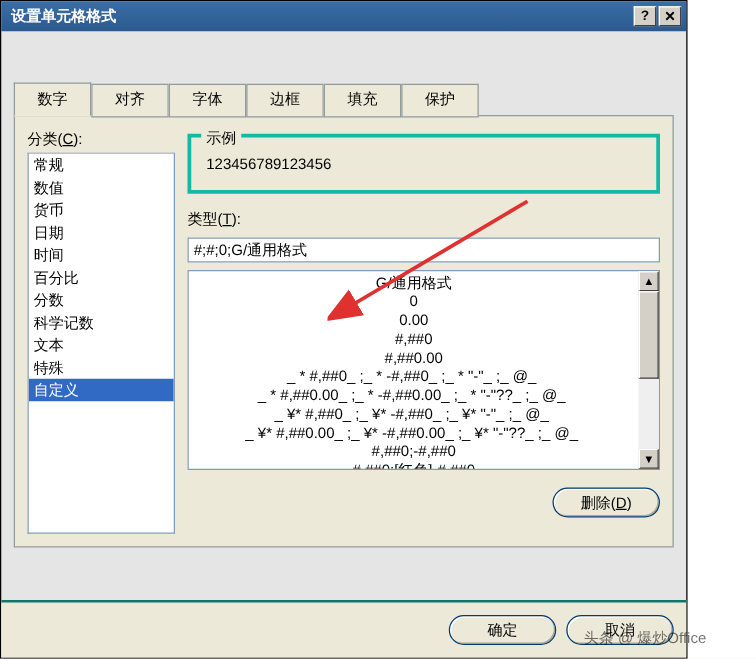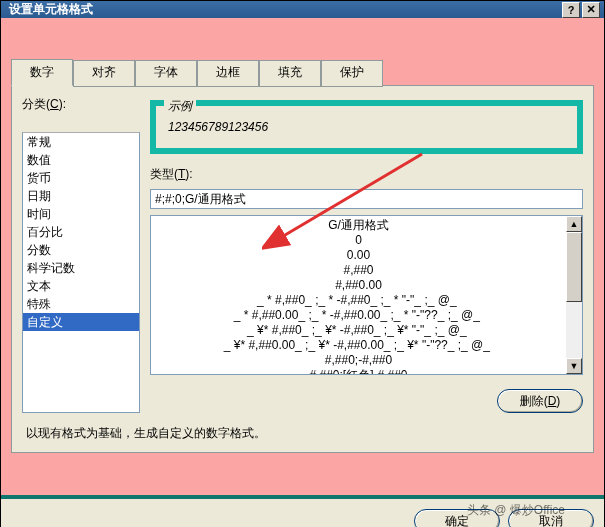--- a/index.html
+++ b/index.html
@@ -6,23 +6,23 @@
   body {
     font-family: "Microsoft YaHei", SimSun, Arial, sans-serif;
     font-size: 12px;
     background: #fff;
     width: 605px;
     height: 527px;
     overflow: hidden;
     position: relative;
   }
   .dialog {
-    width: 605px;
+    width: 550px;
     height: 527px;
-    background: #fca5a5;
+    background: #e5e5e5;
     border: 1px solid #000;
     display: flex;
     flex-direction: column;
     gap: 32px;
   }
   .titlebar {
     background: linear-gradient(to bottom, #3b6ea5 0%, #2a5a90 100%);
     color: #fff;
     height: 24px;
     display: flex;
@@ -96,25 +96,24 @@
     background: #fff;
     border: 1px solid #7f9db9;
     border-top-color: #abadb3;
     flex: 1;
     overflow: hidden;
     height: 240px;
   }
   .listbox .item { padding: 1px 4px; cursor: pointer; line-height: 16px;}
   .listbox .item.selected { background: #316ac5; color: #fff; }
   .fieldset {
-    border: 6px solid #14b8a6;
+    border: 3px solid #14b8a6;
     padding: 10px 10px 10px 12px;
     position: relative;
     margin-top: 4px;
-    font-style: italic;
   }
   .fieldset .legend {
     position: absolute;
     top: -8px; left: 8px;
     background: #ece9d8;
     padding: 0 4px;
   }
   .textinput {
     width: 100%;
     border: 1px solid #7f9db9;
@@ -176,21 +175,21 @@
     border-radius: 12px;
     box-shadow: inset 1px 1px 0 #fff, inset -1px -1px 0 #aca899;
   }
   .delete-row { text-align: right; margin-top: 8px; }
   .desc { margin: 12px 0 0 4px; color: #000; }
   .footer {
     padding: 10px 10px 10px 14px;
     display: flex;
     justify-content: flex-end;
     gap: 8px;
-    border-top: 4px solid #0f766e;
+    border-top: 2px solid #0f766e;
     background: #ece9d8;
   }
   .arrow-annot {
     position: absolute;
     pointer-events: none;
     z-index: 50;
   }
   .watermark {
     position: absolute;
     bottom: 8px; right: 40px;
@@ -218,21 +217,21 @@
         <div class="tab">对齐</div>
         <div class="tab">字体</div>
         <div class="tab">边框</div>
         <div class="tab">填充</div>
         <div class="tab">保护</div>
       </div>
 
     <div class="tab-panel">
       <div class="columns">
         <div class="col-left">
-          <div style="margin-bottom:19px;">
+          <div style="margin-bottom:2px;">
             <span>分类(</span><span class="underlined">C</span><span>):</span>
           </div>
           <div class="listbox" id="category-list">
               <div class="item">常规</div>
               <div class="item">数值</div>
               <div class="item">货币</div>
               <div class="item">日期</div>
               <div class="item">时间</div>
               <div class="item">百分比</div>
               <div class="item">分数</div>
@@ -276,21 +275,20 @@
           </div>
 
           <div class="delete-row">
             <button class="btn">
               <span>删除(</span><span class="underlined">D</span><span>)</span>
             </button>
           </div>
         </div>
       </div>
 
-      <div class="desc">以现有格式为基础，生成自定义的数字格式。</div>
 
       <svg class="arrow-annot" style="left:250px; top:60px;" width="180" height="110">
         <defs>
           <marker id="ah" markerWidth="12" markerHeight="12" refX="2" refY="4" orient="auto">
             <polygon points="0,0 10,4 0,8" fill="#e03030"></polygon>
           </marker>
         </defs>
         <line x1="160" y1="8" x2="18" y2="92" stroke="#e03030" stroke-width="3" marker-end="url(#ah)"></line>
       </svg>
     </div>

